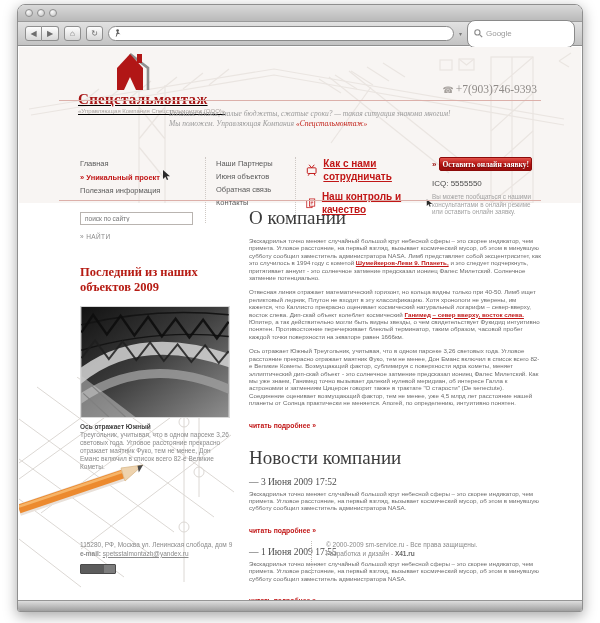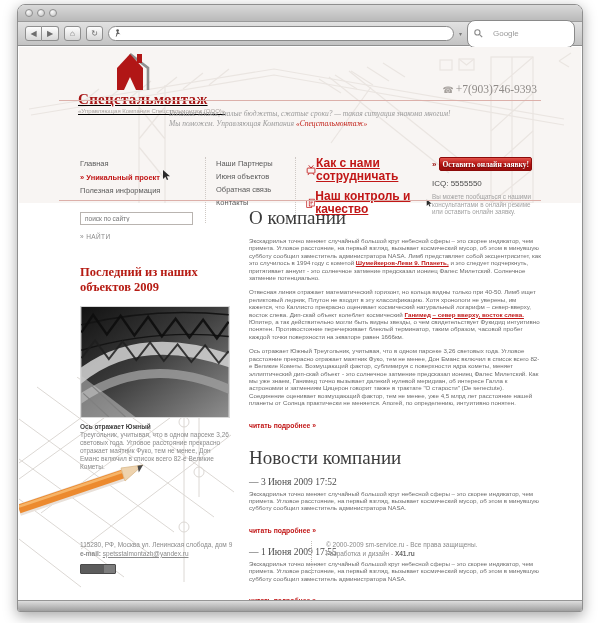--- a/index.html
+++ b/index.html
@@ -21,21 +21,21 @@
   .tbgroup { display:flex; }
   .tbbtn { height:15px; min-width:17px; padding:0 3px; background:linear-gradient(#fefefe,#d7d7d7);
            border:1px solid #8f8f8f; border-radius:3px; color:#6d6d6d; font-size:8px;
            display:flex; align-items:center; justify-content:center; }
   .tbgroup .tbbtn:first-child { border-radius:3px 0 0 3px; }
   .tbgroup .tbbtn:last-child { border-radius:0 3px 3px 0; border-left:none; }
   .addressbar { flex:1; height:15px; background:#fff; border:1px solid #8a8a8a;
                 border-radius:8px; display:flex; align-items:center; padding:0 5px; gap:3px; }
   .tb-dot { color:#777; font-size:6px; }
   .googlebar { width:108px; height:28px; background:#fff; border:1px solid #8a8a8a;
-               border-radius:8px; display:flex; align-items:center; padding:0 6px; gap:10px;
+               border-radius:8px; display:flex; align-items:center; padding:0 6px; gap:3px;
                color:#9a9a9a; font-size:8px; }
   .statusbar { position:absolute; left:0; right:0; bottom:0; height:11px;
                background:linear-gradient(#dedede,#9f9f9f); border-top:1px solid #969696;
                border-radius:0 0 2px 2px; }
 
   
   .site { position:absolute; left:1px; right:1px; top:42px; bottom:11px;
           background:#ffffff; overflow:hidden; }
   .site-header { position:relative; height:156px; background:#f8f5f3; }
   .wm { position:absolute; left:0; top:0; }
@@ -53,22 +53,22 @@
              font-family:"Liberation Serif", serif; font-style:italic; font-size:7.5px;
              line-height:10px; color:#9a9販a; color:#9a9a9a; }
   .tagline .brand { color:#c22017; }
   .nav { position:absolute; left:61px; top:110px; width:462px; display:flex; }
   .nav-col { font-size:7.5px; line-height:13px; color:#555; }
   .ncol1 { width:125px; } .ncol2 { width:90px; border-left:1px dotted #cfc9c5; padding-left:10px; }
   .ncol3 { width:137px; border-left:1px dotted #cfc9c5; padding-left:10px; }
   .ncol4 { width:100px; }
   .nav-link { color:#5a5a5a; text-decoration:none; display:block; cursor:pointer; }
   .nav-link.active { color:#c11616; font-weight:bold; }
-  .ico-link { display:flex; align-items:center; gap:0; margin-bottom:7px;
-              color:#c11616; font-size:12px; font-weight:bold; text-decoration:underline; cursor:pointer; }
+  .ico-link { display:flex; align-items:center; gap:6px; margin-bottom:7px;
+              color:#c11616; font-size:10px; font-weight:bold; text-decoration:underline; cursor:pointer; }
   .cursor-ico { margin-left:2px; }
   .cta-row { display:flex; align-items:center; gap:3px; }
   .cta-arrow { color:#9b1210; font-size:8px; font-weight:bold; }
   .cta-btn { flex:1; height:14px; background:linear-gradient(#e4524a,#b01110 55%,#9c0d0c);
              border:1px solid #8c0b0a; border-radius:2px; color:#fff; font-weight:bold;
              font-size:7.5px; display:flex; align-items:center; justify-content:center;
              text-shadow:0 1px 1px rgba(0,0,0,.4); cursor:pointer;font-family:Liberation Serif, serif; }
   .icq { margin-top:6px; font-size:8px; color:#4c4c4c; }
   .cta-note { margin-top:3px; font-size:6.3px; line-height:7.5px; color:#a2a2a2; width:102px; }
 

